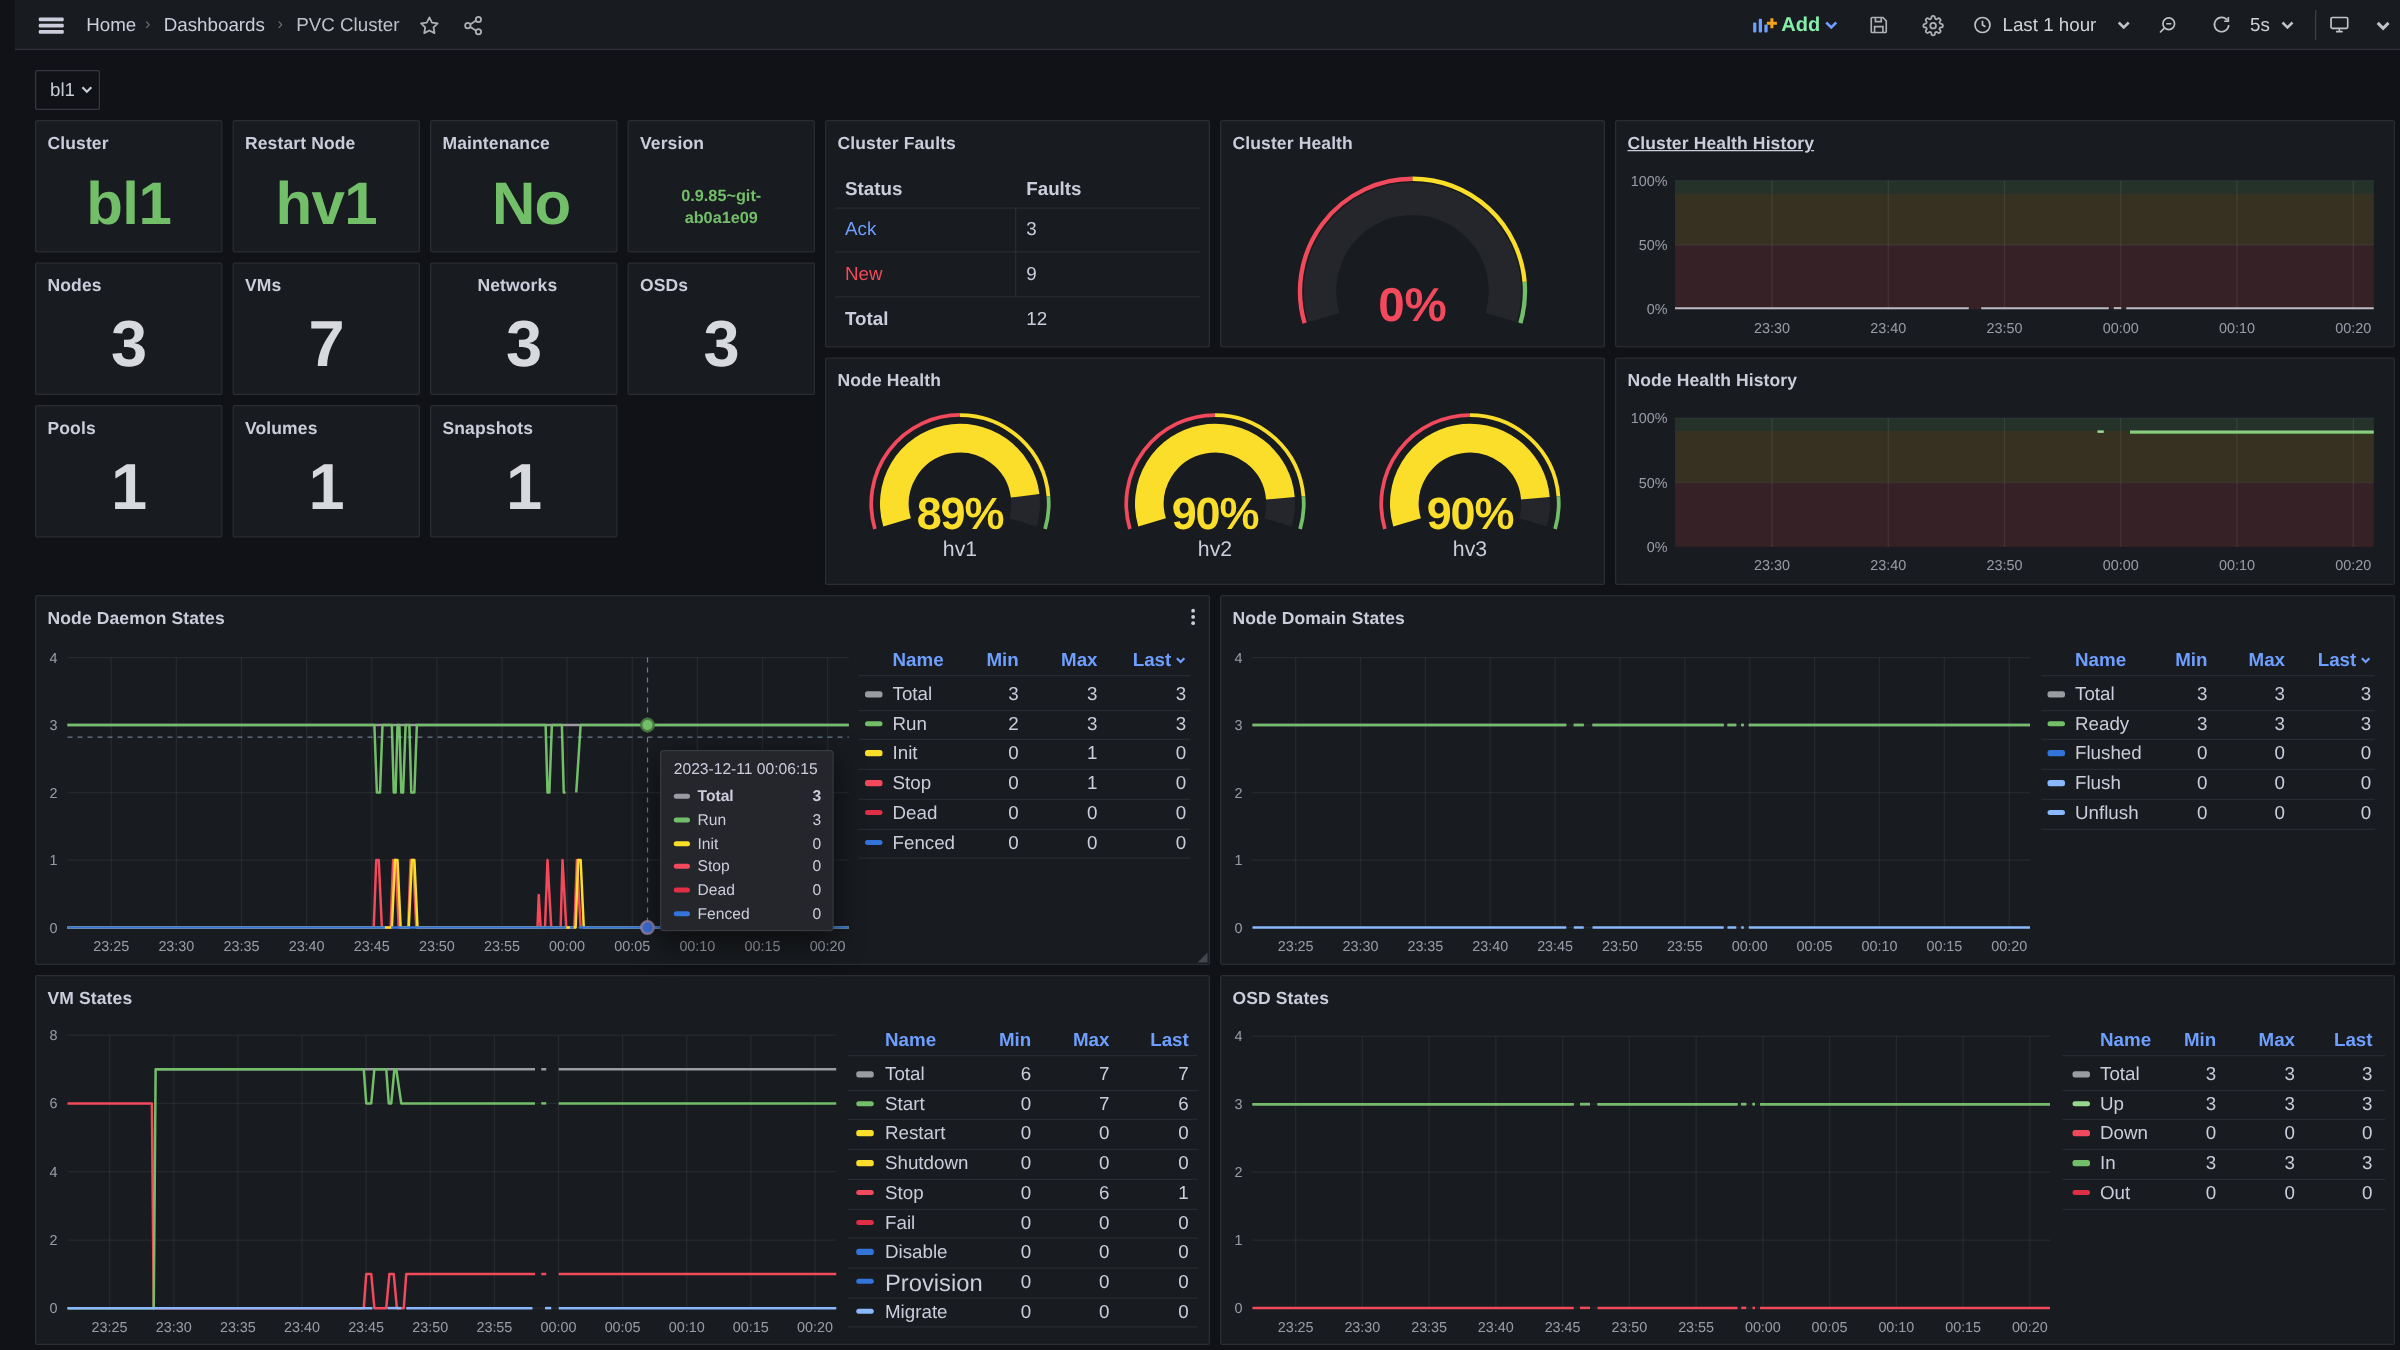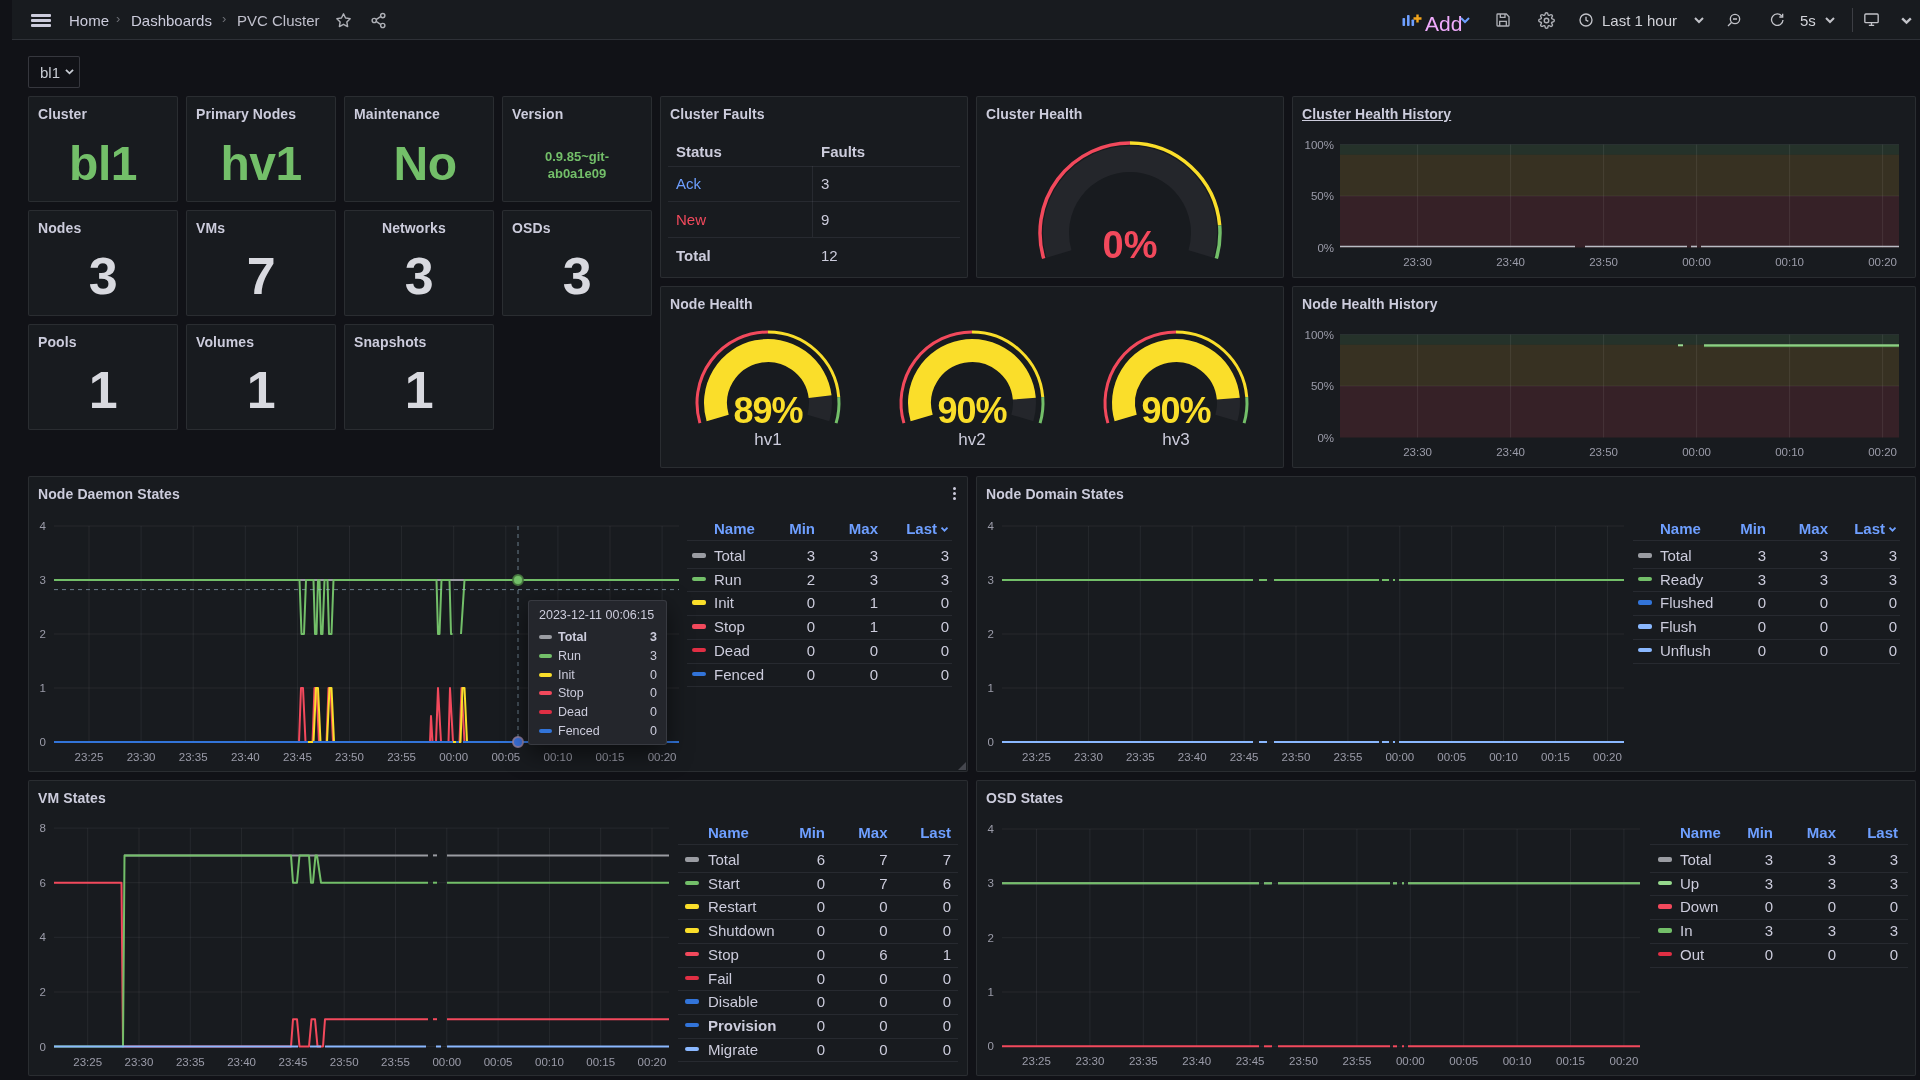--- a/index.html
+++ b/index.html
@@ -35,21 +35,21 @@
       <circle cx="6" cy="12" r="3"></circle>
       <circle cx="18" cy="19" r="3"></circle>
       <path d="M8.6 10.7l6.8-4.4M8.6 13.3l6.8 4.4"></path>
     </svg>
     <svg class="abs" style="left:1390px;top:12px;" width="19" height="17" viewBox="0 0 19 17">
 <rect x="0.5" y="6" width="2.6" height="8" rx="0.8" fill="#6e9fff"></rect>
       <rect x="5" y="3" width="2.6" height="11" rx="0.8" fill="#6e9fff"></rect>
       <rect x="9.5" y="7.5" width="2.6" height="6.5" rx="0.8" fill="#6e9fff"></rect>
 <path d="M15.5 2.5v8M11.5 6.5h8" stroke="#f2a51c" stroke-width="2.4"></path>
     </svg>
-    <div class="abs" style="left:1413px;top:12px;font-size:21px;font-weight:400;color:#f0abfc;">Add</div>
+    <div class="abs" style="left:1413px;top:12px;font-size:16px;font-weight:700;color:#86efac;">Add</div>
     <svg class="abs" style="left:1447px;top:16px;" width="12" height="9" viewBox="0 0 12 9">
       <path d="M2 2l4 4 4-4" fill="none" stroke="#6e9fff" stroke-width="2"></path>
     </svg>
     <svg class="abs" style="left:1483px;top:12px;" width="16" height="16" viewBox="0 0 24 24" fill="none" stroke="#aeb0b6" stroke-width="2">
       <path d="M4 3h13l4 4v13a1 1 0 0 1-1 1H4a1 1 0 0 1-1-1V4a1 1 0 0 1 1-1z"></path>
       <path d="M8 3v5h7V3"></path>
       <path d="M7 21v-7h10v7"></path>
     </svg>
     <svg class="abs" style="left:1526px;top:12px;" width="17" height="17" viewBox="0 0 24 24" fill="none" stroke="#aeb0b6" stroke-width="2">
       <circle cx="12" cy="12" r="3.2"></circle>
@@ -86,21 +86,21 @@
     <div class="abs" style="left:1912px;top:46px;width:5px;height:346px;background:#41434a;border-radius:3px;"></div>
     <div class="abs" style="left:16px;top:56px;width:52px;height:32px;border:1px solid rgba(204,204,220,0.20);border-radius:2px;background:#111217;"></div>
     <div class="abs" style="left:28px;top:64px;font-size:15px;color:#c8ccd4;">bl1</div>
     <svg class="abs" style="left:52px;top:68px;" width="11" height="8" viewBox="0 0 12 9">
       <path d="M2 2l4 4 4-4" fill="none" stroke="#c8ccd4" stroke-width="2"></path>
     </svg>
     <div class="panel" style="left:16px;top:96px;width:150px;height:106px;"></div>
     <div class="ptitle abs" style="left:26px;top:106px;">Cluster</div>
     <div class="statval" style="left:16px;top:140px;width:150px;font-size:48px;color:#73BF69;letter-spacing:-0.5px;">bl1</div>
     <div class="panel" style="left:174px;top:96px;width:150px;height:106px;"></div>
-    <div class="ptitle abs" style="left:184px;top:106px;">Primary Nodes</div>
+    <div class="ptitle abs" style="left:184px;top:106px;">Restart Node</div>
     <div class="statval" style="left:174px;top:140px;width:150px;font-size:48px;color:#73BF69;letter-spacing:-0.5px;">hv1</div>
     <div class="panel" style="left:332px;top:96px;width:150px;height:106px;"></div>
     <div class="ptitle abs" style="left:342px;top:106px;">Maintenance</div>
     <div class="statval" style="left:332px;top:140px;width:150px;font-size:48px;color:#73BF69;letter-spacing:-0.5px;padding-left:12px;">No</div>
     <div class="panel" style="left:490px;top:96px;width:150px;height:106px;"></div>
     <div class="ptitle abs" style="left:500px;top:106px;">Version</div>
     <div class="panel" style="left:16px;top:210px;width:150px;height:106px;"></div>
     <div class="ptitle abs" style="left:26px;top:220px;">Nodes</div>
     <div class="statval" style="left:16px;top:250px;width:150px;font-size:52px;color:#d8d9df;letter-spacing:-0.5px;">3</div>
     <div class="panel" style="left:174px;top:210px;width:150px;height:106px;"></div>
@@ -531,21 +531,21 @@
     <div class="num abs" style="left:815.5px;top:970px;width:60px;font-size:15px;">0</div>
     <div class="num abs" style="left:879px;top:970px;width:60px;font-size:15px;">0</div>
     <div class="sep" style="left:666px;top:990px;width:280px;"></div>
     <div class="chip" style="left:673px;top:999.2000000000003px;background:#3274D9;"></div>
     <div class="legrow abs" style="left:696px;top:993.2000000000003px;font-size:15px;">Disable</div>
     <div class="num abs" style="left:753px;top:993px;width:60px;font-size:15px;">0</div>
     <div class="num abs" style="left:815.5px;top:993px;width:60px;font-size:15px;">0</div>
     <div class="num abs" style="left:879px;top:993px;width:60px;font-size:15px;">0</div>
     <div class="sep" style="left:666px;top:1014px;width:280px;"></div>
     <div class="chip" style="left:673px;top:1022.9000000000003px;background:#3274D9;"></div>
-    <div class="legrow abs" style="left:696px;top:1016.9000000000003px;font-size:15px;font-weight:bold;">Provision</div>
+    <div class="legrow abs" style="left:696px;top:1016.9000000000003px;font-size:19px;">Provision</div>
     <div class="num abs" style="left:753px;top:1017px;width:60px;font-size:15px;">0</div>
     <div class="num abs" style="left:815.5px;top:1017px;width:60px;font-size:15px;">0</div>
     <div class="num abs" style="left:879px;top:1017px;width:60px;font-size:15px;">0</div>
     <div class="sep" style="left:666px;top:1038px;width:280px;"></div>
     <div class="chip" style="left:673px;top:1046.6000000000004px;background:#8AB8FF;"></div>
     <div class="legrow abs" style="left:696px;top:1040.6000000000004px;font-size:15px;">Migrate</div>
     <div class="num abs" style="left:753px;top:1041px;width:60px;font-size:15px;">0</div>
     <div class="num abs" style="left:815.5px;top:1041px;width:60px;font-size:15px;">0</div>
     <div class="num abs" style="left:879px;top:1041px;width:60px;font-size:15px;">0</div>
     <div class="sep" style="left:666px;top:1061px;width:280px;"></div>

